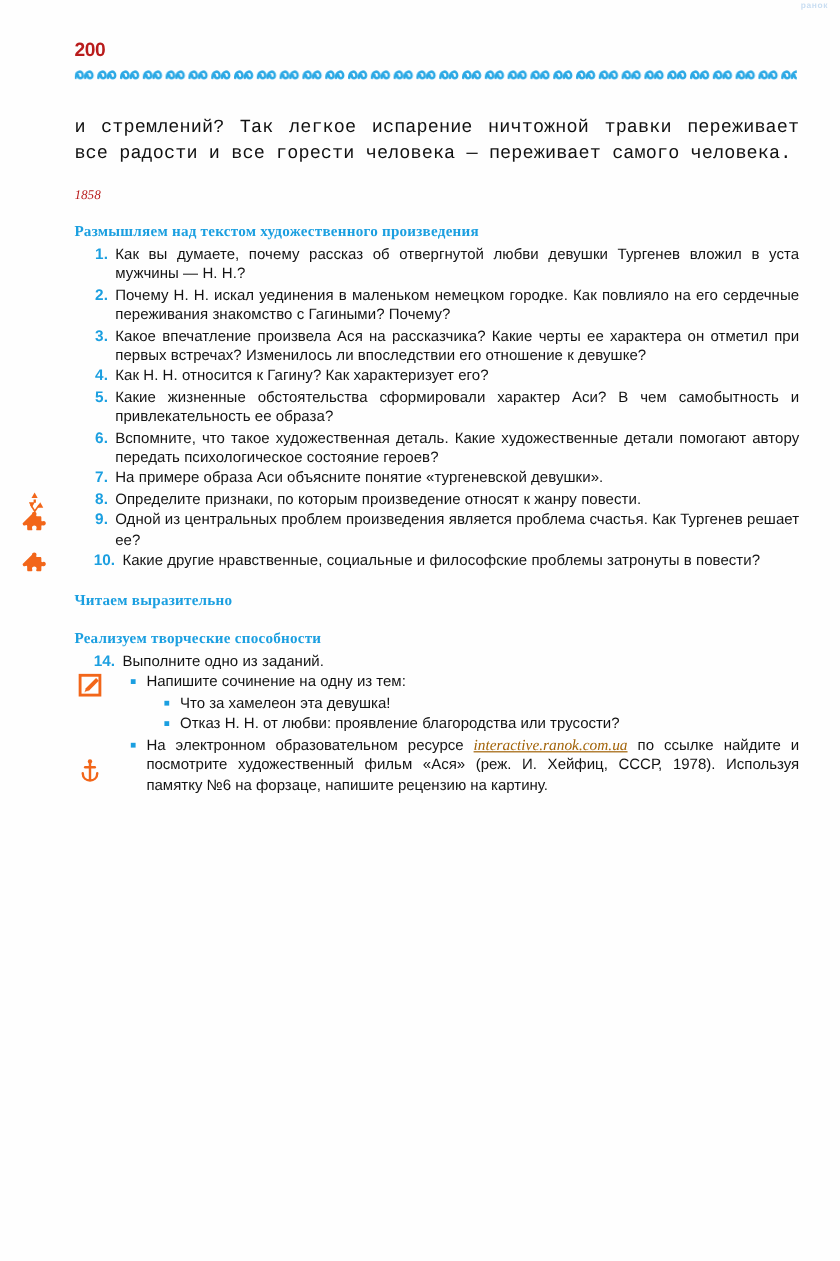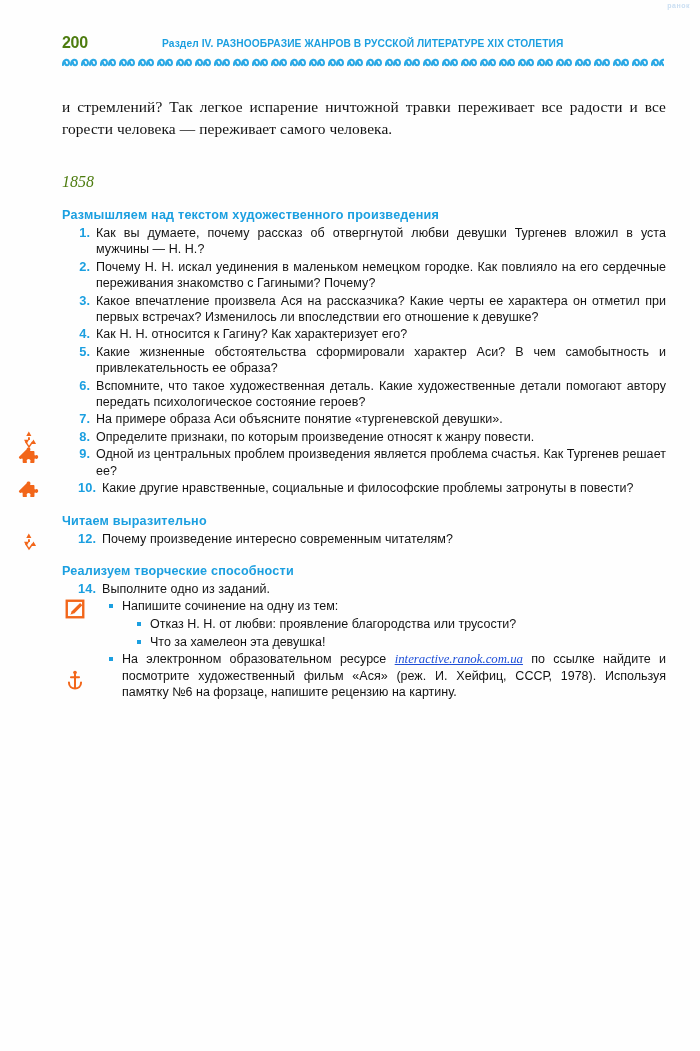--- a/index.html
+++ b/index.html
@@ -43,21 +43,21 @@
     top: 34px;
     height: 30px;
   }
   .folio {
     position: absolute;
     left: 62px;
     top: 0px;
     font-family: "Liberation Sans", sans-serif;
     font-size: 16px;
     font-weight: bold;
-    color: #4d7c0f;
+    color: #b91c1c;
     letter-spacing: -0.3px;
   }
   .runhead-title {
     position: absolute;
     left: 162px;
     right: 36px;
     top: 4px;
     font-size: 10.2px;
     font-weight: bold;
     color: #1b9fe0;
@@ -77,46 +77,46 @@
 
   
   .content {
     position: absolute;
     left: 62px;
     right: 34px;
     top: 96px;
   }
 
   .prose {
-    font-family: Liberation Serif, serif;
+    font-family: Liberation Mono, monospace;
     font-size: 15.4px;
     line-height: 21.5px;
     color: #111;
     text-align: justify;
     letter-spacing: 0.1px;
   }
   .prose p { margin: 0; }
 
   .year {
     font-family: "Liberation Serif", serif;
     font-style: italic;
-    font-size: 16px;
-    margin-top: 34px;
-    color: #4d7c0f;
+    font-size: 11px;
+    margin-top: 18px;
+    color: #b91c1c;
   }
 
   
   .sec-head {
     color: #1b9fe0;
     font-size: 12.6px;
     font-weight: bold;
     letter-spacing: 0.2px;
     margin-top: 17px;
     margin-bottom: 3px;
-    font-family: Liberation Sans, sans-serif;
+    font-family: Liberation Serif, serif;
   }
 
   
   ol.qlist, ul.blist {
     list-style: none;
     margin: 0;
     padding: 0;
   }
   .q {
     position: relative;
@@ -168,37 +168,36 @@
     left: 1px;
     top: 6px;
     width: 4px;
     height: 4px;
     background: #1b9fe0;
   }
   .lvl1 { margin-left: 46px; }
   .lvl2 { margin-left: 74px; }
 
   .link {
-    color: #1d4ed8;
+    color: #a16207;
     font-style: italic;
     text-decoration: underline;
     font-family: "Liberation Serif", serif;
     font-size: 12.8px;
   }
 </style>
 </head>
 <body>
 
 <div class="page">
 
   <div class="watermark">ранок</div>
 
   <div class="runhead">
     <div class="folio">200</div>
-    <div class="runhead-title">Раздел IV. РАЗНООБРАЗИЕ ЖАНРОВ В РУССКОЙ ЛИТЕРАТУРЕ XIX СТОЛЕТИЯ</div>
     <div class="wave-rule">
       <svg width="604" height="13" viewBox="0 0 604 13" xmlns="http://www.w3.org/2000/svg">
         <defs>
           <pattern id="wv" x="0" y="0" width="19" height="13" patternUnits="userSpaceOnUse">
             <path d="M1 9 C1 3, 7 2, 7 7 C7 10, 3 10, 3 6.5 M9 9 C9 3, 15 2, 15 7 C15 10, 11 10, 11 6.5" fill="none" stroke="#2ca9e5" stroke-width="2.1" stroke-linecap="round"></path>
           </pattern>
         </defs>
         <rect x="0" y="0" width="604" height="13" fill="url(#wv)"></rect>
       </svg>
     </div>
@@ -278,37 +277,20 @@
           </svg>
         </span>
         <span class="num">10.</span>
         <span class="text">Какие другие нравственные, социальные и философские проблемы затронуты в повести?</span>
       </li>
     </ol>
 
     <div class="sec-head">Читаем выразительно</div>
 
     <ol class="qlist">
-      <li class="q wide">
-        <span class="marg-icon">
-          <svg viewBox="0 0 24 24" xmlns="http://www.w3.org/2000/svg">
-            <g fill="#f2661a">
-              <path d="M11.8 2.6 L14.6 7.6 L9.0 7.6 Z"></path>
-              <path d="M6.6 11.6 L12.0 11.6 L9.2 16.6 Z"></path>
-              <path d="M16.9 11.4 L19.7 16.4 L14.1 16.4 Z"></path>
-              <path d="M10.9 9.0 h2.1 v3.0 h-2.1 z"></path>
-            </g>
-            <g fill="none" stroke="#f2661a" stroke-width="1.5">
-              <path d="M8.3 13.9 L12 19.6 L16 13.9"></path>
-            </g>
-          </svg>
-        </span>
-        <span class="num">12.</span>
-        <span class="text">Почему произведение интересно современным читателям?</span>
-      </li>
     </ol>
 
     <div class="sec-head">Реализуем творческие способности</div>
     <ol class="qlist">
       <li class="q wide">
         <span class="num">14.</span>
         <span class="text">Выполните одно из заданий.</span>
       </li>
     </ol>
 
@@ -317,24 +299,24 @@
         <span class="marg-icon">
           <svg viewBox="0 0 24 24" xmlns="http://www.w3.org/2000/svg">
             <rect x="3" y="3" width="18" height="18" fill="none" stroke="#f2661a" stroke-width="2.6"></rect>
             <path d="M17.5 5.5 L8.2 14.8 L7.0 18.6 L10.8 17.2 L20.0 8.0 Z" fill="#f2661a"></path>
             <path d="M7.0 18.6 L10.8 17.2" stroke="#ffffff" stroke-width="0.8"></path>
           </svg>
         </span>
         <span>Напишите сочинение на одну из тем:</span>
       </li>
       <li class="bullet-row lvl2">
+        <span>Что за хамелеон эта девушка!</span>
+      </li>
+      <li class="bullet-row lvl2">
         <span>Отказ Н. Н. от любви: проявление благородства или трусости?</span>
-      </li>
-      <li class="bullet-row lvl2">
-        <span>Что за хамелеон эта девушка!</span>
       </li>
 
       <li class="bullet-row lvl1">
         <span class="marg-icon" style="top:18px">
           <svg viewBox="0 0 24 24" xmlns="http://www.w3.org/2000/svg">
             <g fill="none" stroke="#f2661a" stroke-width="2.2" stroke-linecap="round">
               <circle cx="12" cy="3.9" r="2.0" fill="#f2661a" stroke="none"></circle>
               <path d="M12 6.0 V20.6"></path>
               <path d="M7.6 9.1 H16.4"></path>
               <path d="M5.4 14.6 C5.4 19.0 8.6 21.2 12 21.2 C15.4 21.2 18.6 19.0 18.6 14.6"></path>

